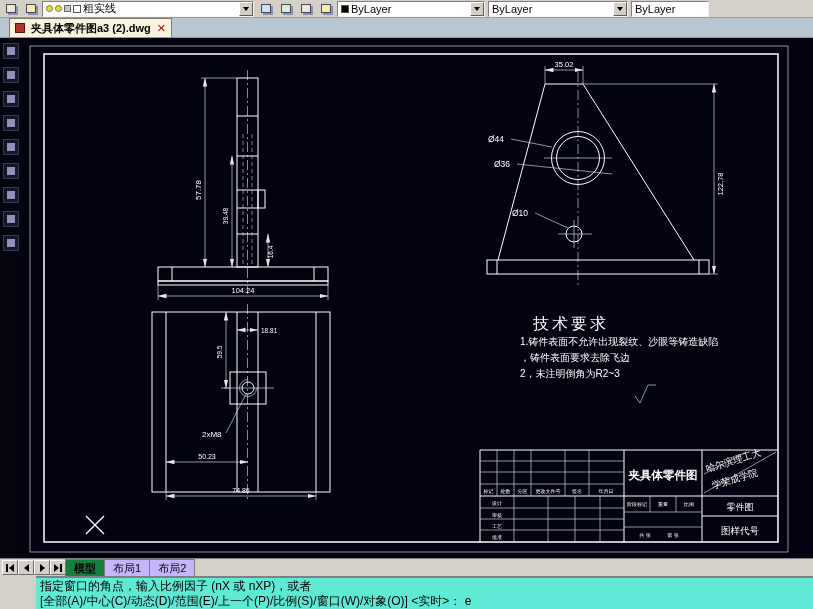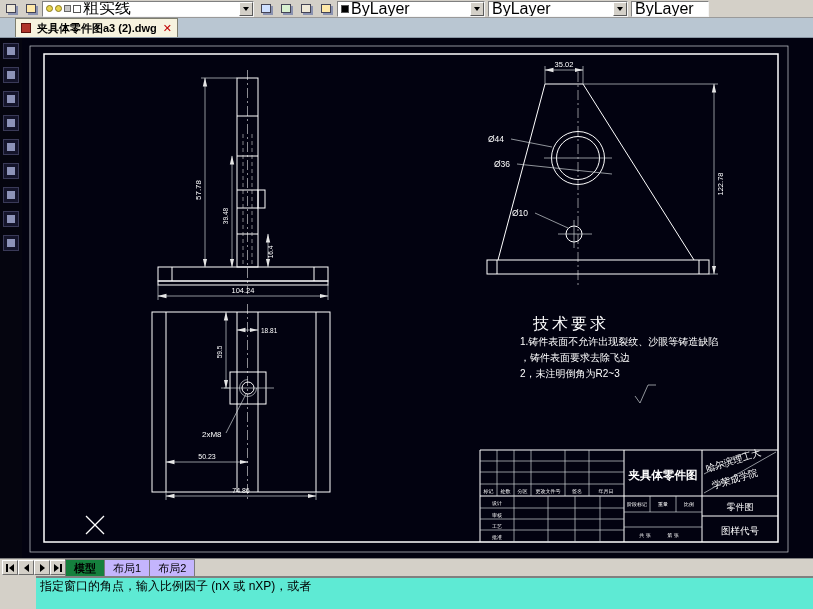--- a/index.html
+++ b/index.html
@@ -9,33 +9,33 @@
   
   .toolbar { height:18px; display:flex; align-items:center; gap:3px; padding:1px 2px;
              background:#d4d0c8; border-bottom:1px solid #9a9a9a; }
   .tb-btn { width:17px; height:15px; background:#d4d0c8; border:1px solid #d4d0c8;
             display:flex; align-items:center; justify-content:center; flex:none; }
   .glyph { width:10px; height:9px; border:1px solid #445; background:#eee8d8; box-shadow:2px 2px 0 #8a92b0; }
   .glyph.b2 { background:#ffe9a8; }
   .glyph.b3 { background:#cfe0ff; }
   .glyph.b4 { background:#d8f0d0; }
   .combo { height:16px; background:#fff; border:1px solid; border-color:#808080 #f5f5f5 #f5f5f5 #808080;
-           display:flex; align-items:center; gap:2px; font-size:16px; padding-left:3px; flex:none; overflow:hidden; }
+           display:flex; align-items:center; gap:2px; font-size:11px; padding-left:3px; flex:none; overflow:hidden; }
   .combo .arrow { margin-left:auto; width:14px; height:14px; background:#d4d0c8; flex:none;
                   border:1px solid; border-color:#fff #5a5a5a #5a5a5a #fff;
                   display:flex; align-items:center; justify-content:center; }
   .combo .arrow i { width:0; height:0; border:3px solid transparent; border-top:4px solid #000; margin-top:4px; }
   .dot { width:7px; height:7px; border-radius:50%; background:#e8d44d; border:1px solid #8a7a20; flex:none; }
   .padlock { width:7px; height:7px; background:#c8c8c8; border:1px solid #666; flex:none; }
   .chip { width:8px; height:8px; background:#fff; border:1px solid #555; flex:none; }
   .chip.black { background:#000; }
   .combo .val { white-space:nowrap; }
 
   
-  .tabbar { height:20px; background:#b9c6d2; border-bottom:1px solid #8a97a5; display:flex; align-items:flex-end; padding-left:15px; }
+  .tabbar { height:20px; background:#b9c6d2; border-bottom:1px solid #8a97a5; display:flex; align-items:flex-end; padding-left:9px; }
   .doc-tab { height:19px; background:#f7f3df; border:1px solid #7d7d6e; border-bottom:none;
              display:flex; align-items:center; gap:6px; padding:0 5px; font-size:11px; font-weight:bold; }
   .tab-icon { width:10px; height:10px; background:#b0342a; border:1px solid #5e140e; flex:none; }
   .tab-close { color:#c00000; font-weight:bold; font-size:11px; cursor:default; }
 
   
   .main { height:520px; position:relative; background:#020210; }
   .left-strip { position:absolute; left:0; top:0; width:22px; height:100%; background:#05050f;
                 display:flex; flex-direction:column; align-items:center; padding-top:5px; gap:8px; z-index:2; }
   .ls-icon { width:16px; height:16px; background:#14142a; border:1px solid #3a3a58; flex:none; }
@@ -341,15 +341,16 @@
         <span class="tri-r"></span>
         <span class="bar-v"></span>
       </span>
     <span class="ltab active">模型</span>
     <span class="ltab">布局1</span>
     <span class="ltab">布局2</span>
   </div>
 
   <div class="cmdline">
     <div>指定窗口的角点，输入比例因子 (nX 或 nXP)，或者</div>
+    <div>[全部(A)/中心(C)/动态(D)/范围(E)/上一个(P)/比例(S)/窗口(W)/对象(O)] &lt;实时&gt;： e</div>
   </div>
 
 </div>
 
 </body></html>

